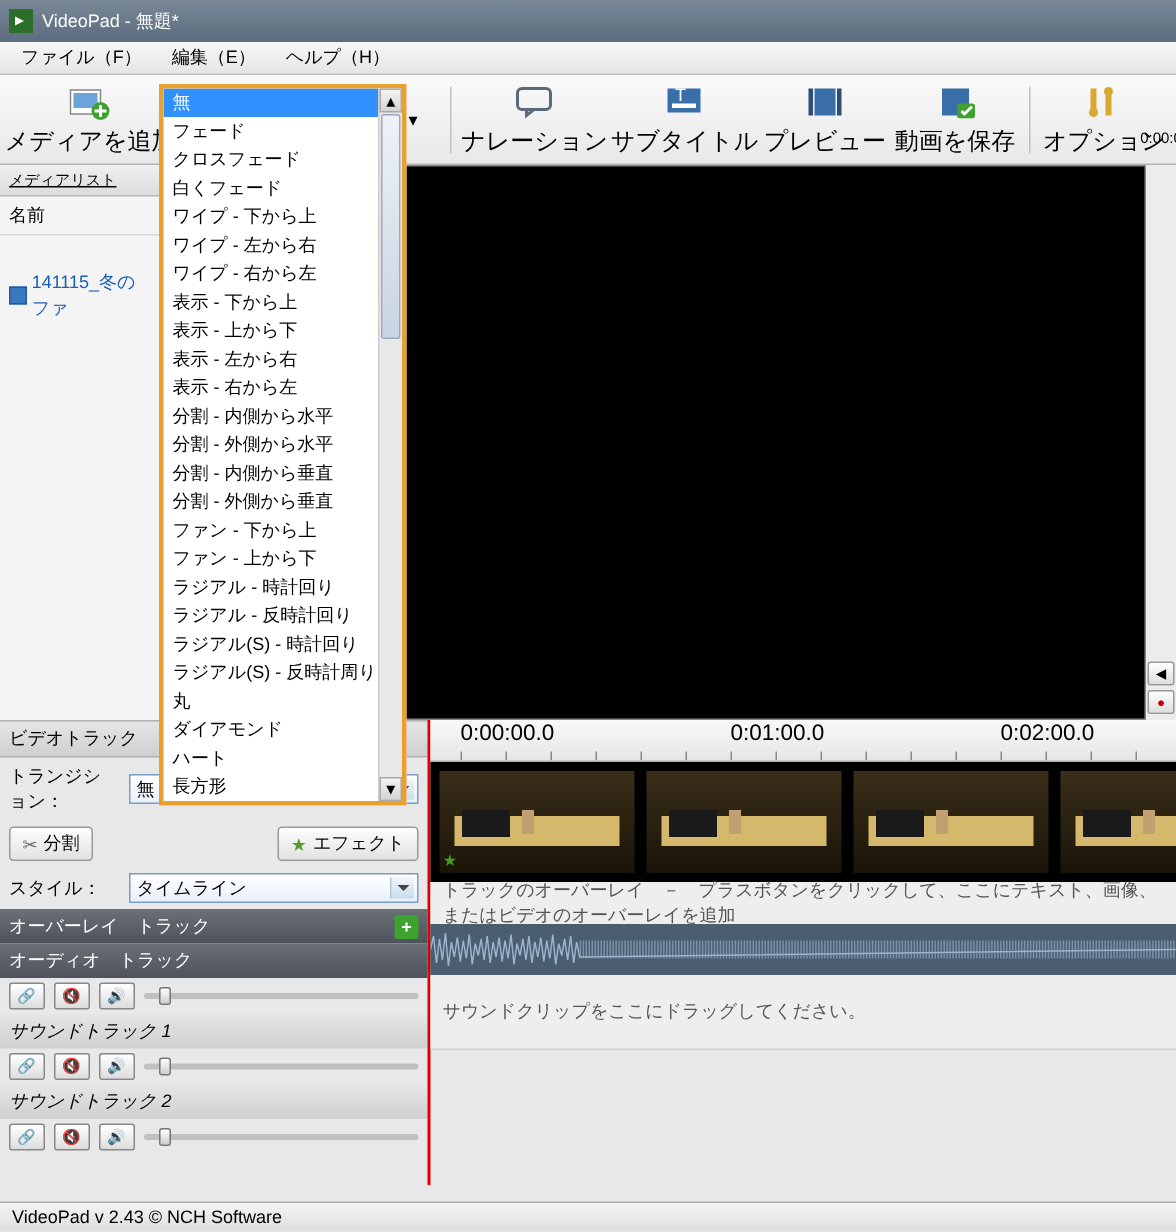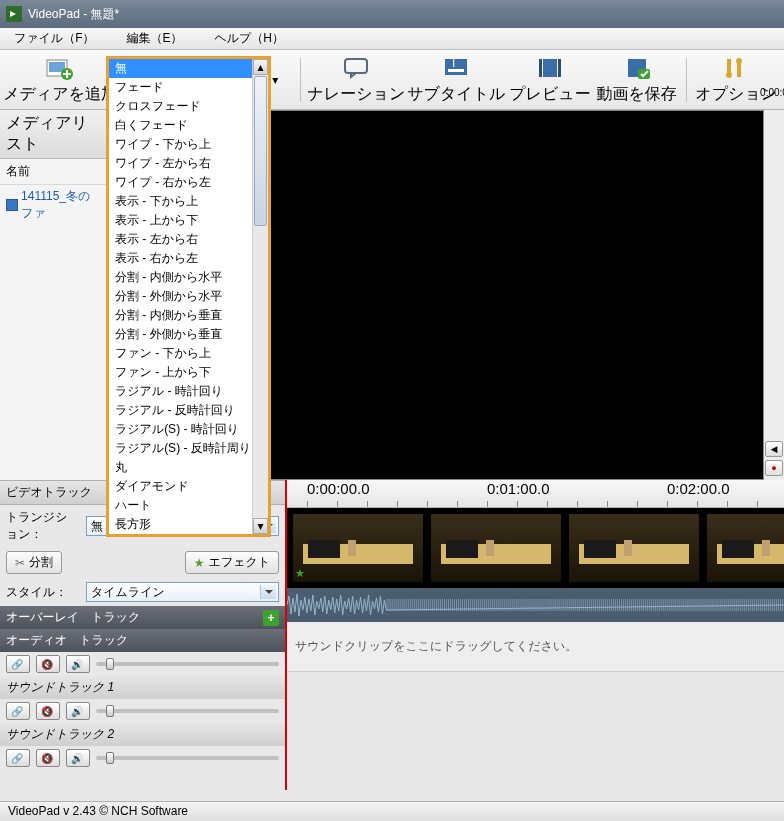--- a/index.html
+++ b/index.html
@@ -2,34 +2,34 @@
 <html><head>
 <meta charset="utf-8">
 <style>
 * { box-sizing: border-box; margin: 0; padding: 0; font-family: "MS UI Gothic", Meiryo, sans-serif; font-size: 12px; }
 body { width: 784px; height: 821px; background: #e8e8e8; overflow: hidden; position: relative; }
 
 .titlebar { height: 28px; background: linear-gradient(#7a8898, #5b6c7e); display: flex; align-items: center; padding: 0 6px; color: #fff; }
 .titlebar .icon { width: 16px; height: 16px; background: #2a6e2a; margin-right: 6px; display: flex; align-items: center; justify-content: center; }
 .titlebar .icon svg { width: 12px; height: 12px; }
 
-.menubar { height: 22px; background: linear-gradient(#f7f7f7, #e5e5e5); display: flex; align-items: center; border-bottom: 1px solid #c0c0c0; padding: 0 4px; gap: 12px; }
+.menubar { height: 22px; background: linear-gradient(#f7f7f7, #e5e5e5); display: flex; align-items: center; border-bottom: 1px solid #c0c0c0; padding: 0 4px; }
 .menubar .item { padding: 2px 10px; cursor: default; }
 
 .toolbar { height: 60px; background: linear-gradient(#fafafa, #e8e8e8); display: flex; align-items: center; border-bottom: 1px solid #b5b5b5; padding: 0 6px; gap: 4px; }
 .tool-btn { display: flex; flex-direction: column; align-items: center; padding: 4px 10px; cursor: pointer; min-width: 70px; }
 .tool-btn .ticon { width: 32px; height: 28px; display: flex; align-items: center; justify-content: center; }
 .tool-btn .tlabel { font-size: 16px; margin-top: 2px; white-space: nowrap; }
 .tool-sep { width: 1px; height: 44px; background: #c0c0c0; margin: 0 4px; }
 
 .main-area { display: flex; height: 370px; }
 .left-panel { width: 107px; background: #f4f4f4; border-right: 1px solid #c0c0c0; display: flex; flex-direction: column; }
-.panel-header { background: linear-gradient(#f0f0f0, #dcdcdc); border-bottom: 1px solid #b8b8b8; padding: 3px 6px; font-size: 16px; }
+.panel-header { background: linear-gradient(#f0f0f0, #dcdcdc); border-bottom: 1px solid #b8b8b8; padding: 3px 6px; font-size: 10px; text-decoration: underline; }
 .panel-sub { padding: 4px 6px; font-size: 12px; border-bottom: 1px solid #d8d8d8; }
-.media-item { padding: 3px 6px; color: #1a5fb4; display: flex; align-items: center; gap: 3px; cursor: pointer; }
+.media-item { padding: 3px 6px; color: #1a5fb4; display: flex; align-items: center; gap: 3px; cursor: pointer; margin-top: 20px; }
 .media-item .micon { width: 14px; height: 12px; background: #3a78c4; border: 1px solid #25599a; }
 
 .preview { flex: 1; background: #000; position: relative; border: 1px solid #888; }
 .time-label { padding: 0 4px; font-size: 11px; }
 
 .right-ctrl-col { width: 20px; display: flex; flex-direction: column; align-items: center; justify-content: flex-end; gap: 3px; padding-bottom: 4px; background: #ececec; }
 .small-btn { width: 18px; height: 16px; background: linear-gradient(#fff, #ddd); border: 1px solid #999; border-radius: 2px; display: flex; align-items: center; justify-content: center; font-size: 9px; cursor: pointer; }
 .track-header { background: linear-gradient(#e6e6e6, #cfcfcf); padding: 3px 6px; border-top: 1px solid #b0b0b0; border-bottom: 1px solid #b0b0b0; display: flex; align-items: center; justify-content: space-between; }
 .track-row { display: flex; align-items: center; padding: 4px 6px; gap: 8px; }
 .track-row label { width: 72px; }
@@ -305,20 +305,23 @@
       <div class="thumb-frame">
           <div class="stage"></div>
           <div class="piano"></div>
           <div class="person"></div>
         </div>
       <div class="thumb-frame">
           <div class="stage"></div>
           <div class="piano"></div>
           <div class="person"></div>
         </div>
+    </div>
+    <div class="overlay-lane">
+      <span>トラックのオーバーレイ　－　プラスボタンをクリックして、ここにテキスト、画像、またはビデオのオーバーレイを追加</span>
     </div>
     <div class="wave-lane">
       <svg viewBox="0 0 500 34" preserveAspectRatio="none">
         <rect width="500" height="34" fill="#4a5e70"></rect>
         <path d="M0 17 L2 8 L4 26 L6 10 L8 24 L10 6 L12 28 L14 12 L16 22 L18 9 L20 25 L22 11 L24 23 L26 7 L28 27 L30 13 L32 21 L34 10 L36 24 L38 8 L40 26 L42 12 L44 22 L46 9 L48 25 L50 11 L52 23 L54 7 L56 27 L58 13 L60 21 L62 10 L64 24 L66 8 L68 26 L70 12 L72 22 L74 9 L76 25 L78 11 L80 23 L82 7 L84 27 L86 13 L88 21 L90 10 L92 24 L94 8 L96 26 L98 12 L100 22 L500 17" fill="none" stroke="#9ab4cc" stroke-width="1"></path>
         <path d="M100 17 L500 17" stroke="#9ab4cc" stroke-width="12" stroke-dasharray="1 1" opacity="0.6"></path>
       </svg>
     </div>
     <div class="sound-lane">
       <span>サウンドクリップをここにドラッグしてください。</span>

